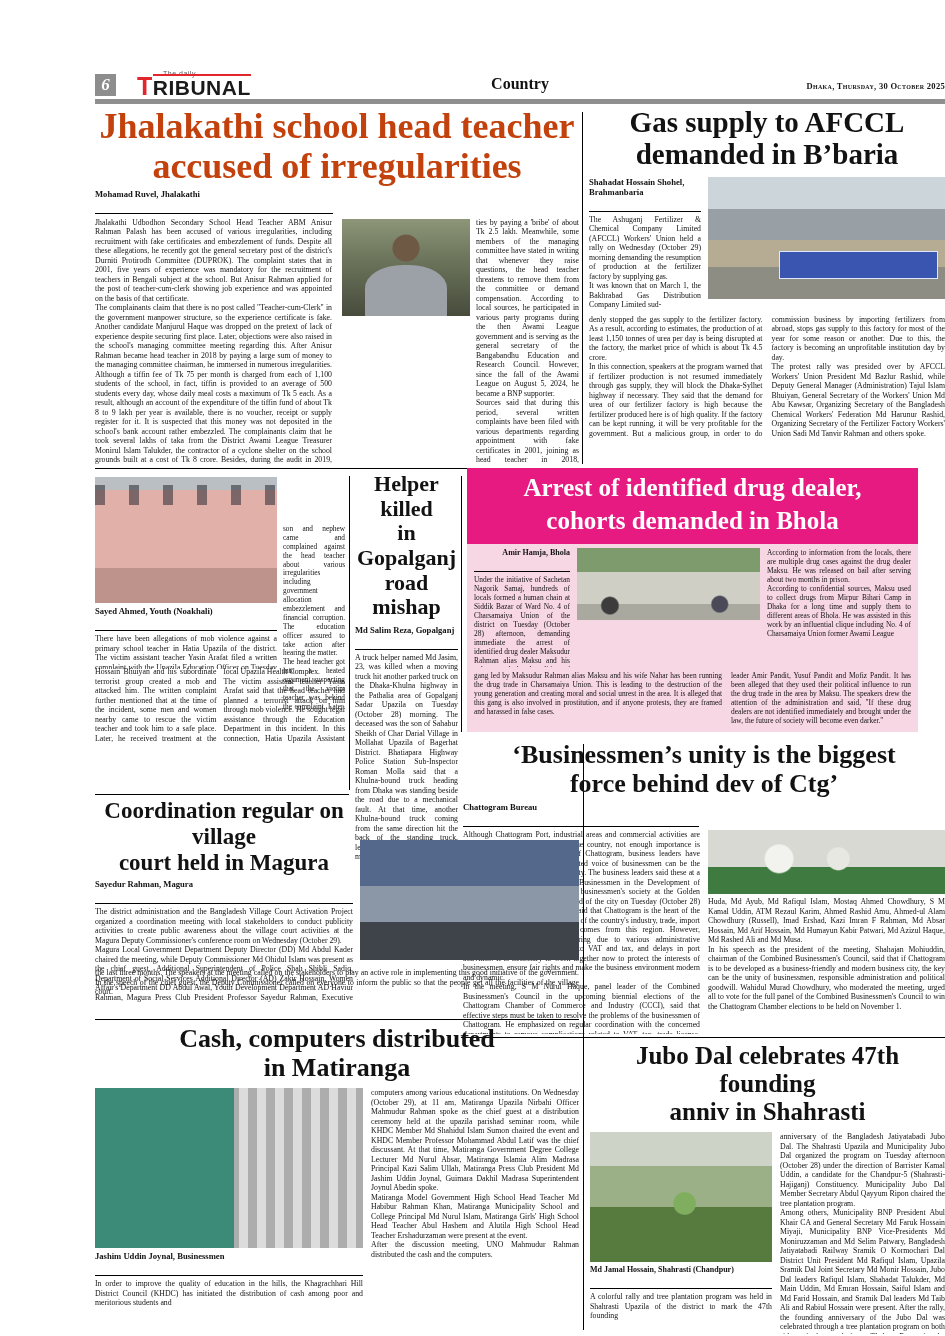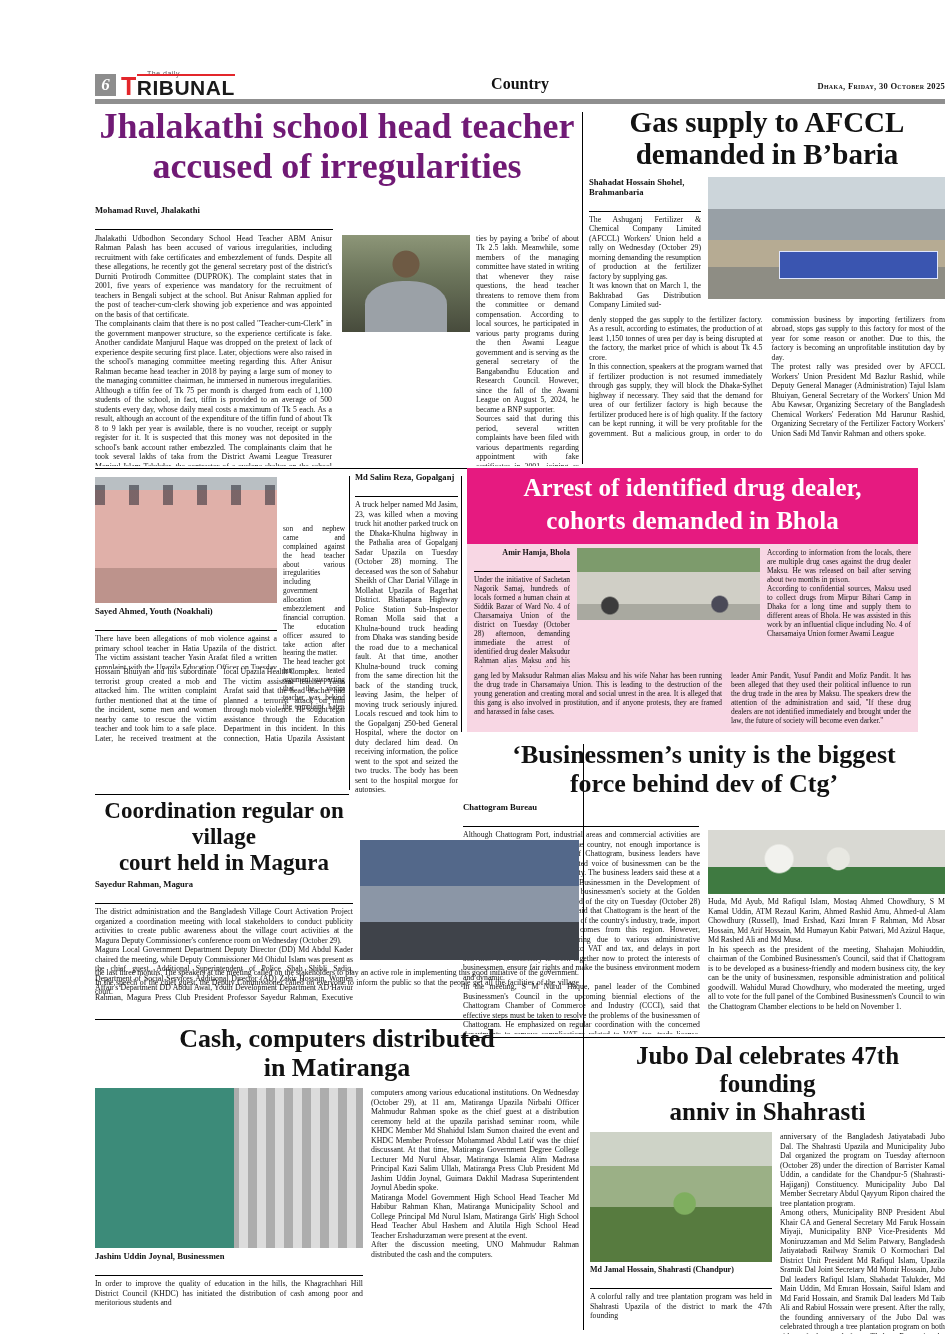--- a/index.html
+++ b/index.html
@@ -9,21 +9,21 @@
   .pre{white-space:pre-line;}
   .body-text{font-size:7.8px;line-height:1.22;text-align:justify;white-space:pre-line;overflow:hidden;}
   .byline{font-size:8.6px;font-weight:bold;padding-bottom:14px;border-bottom:1.4px solid #000;margin-bottom:3px;}
   .hl{font-weight:bold;text-align:center;line-height:1.12;}
   .hrule{position:absolute;background:#000;height:1px;}
   .vrule{position:absolute;background:#000;width:1px;}
   
   .header{position:absolute;left:95px;top:74px;width:850px;height:24px;}
   .pagenum{position:absolute;left:0;top:0;width:21px;height:22px;background:#8d8d8d;color:#fff;
            font-weight:bold;font-size:17px;text-align:center;line-height:22px;font-style:italic;}
-  .logo{position:absolute;left:26px;top:-4px;width:160px;}
+  .logo{position:absolute;left:42px;top:-4px;width:160px;}
   .logo-daily{font-size:7px;color:#555;letter-spacing:.5px;margin-left:26px;font-family:"Liberation Sans",sans-serif;}
   .logo-main{font-size:21px;font-weight:bold;letter-spacing:.5px;line-height:18px;font-family:"Liberation Sans",sans-serif;}
   .logo-t{color:#e3262b;font-size:25px;}
   .logo-rest{color:#1a1a1a;border-top:2px solid #e3262b;padding-top:0px;}
   .section-title{position:absolute;left:0;right:0;top:1px;text-align:center;font-weight:bold;font-size:16px;}
   .dateline{position:absolute;right:0;top:7px;font-weight:bold;font-size:8.5px;font-variant:small-caps;letter-spacing:.3px;}
   .graybar{position:absolute;left:95px;top:99px;width:850px;height:5px;background:#8f8f8f;}
   
   .ph{position:relative;background:#9a9a9a;width:100%;}
   .ph-portrait{background:radial-gradient(circle at 50% 30%,#6e5a44 0 14%,rgba(0,0,0,0) 15%),
@@ -39,22 +39,22 @@
              linear-gradient(180deg,#7d9b6c 0 34%,#d0cfc6 34% 78%,#a9a9a0 78%);}
   .ph-stage{background:radial-gradient(circle at 30% 45%,#f2f2ee 0 8%,rgba(0,0,0,0) 9%),
             radial-gradient(circle at 55% 45%,#e8e8e2 0 8%,rgba(0,0,0,0) 9%),
             linear-gradient(180deg,#d9d9d3 0 58%,#3f7a41 58%);}
   .ph-meeting{background:linear-gradient(180deg,#53688a 0 38%,#8b96a6 38% 68%,#3f434a 68%);}
   .ph-distribution{background:linear-gradient(90deg,#3c8b79 0 52%,rgba(0,0,0,0) 52%),
             repeating-linear-gradient(90deg,#dcdcdc 0 9px,#adadad 9px 18px);}
   .ph-plantation{background:radial-gradient(circle at 52% 55%,#7fae5f 0 9%,rgba(0,0,0,0) 10%),
             linear-gradient(180deg,#ced3c7 0 26%,#9bb086 26% 58%,#577b3f 58%);}
   
-  .art1-hl{font-size:36px;color:#701a75;}
-  .art1-byrow{margin-top:18px;width:238px;}
+  .art1-hl{font-size:36px;color:#c2410c;}
+  .art1-byrow{margin-top:2px;width:238px;}
   .art1-body{display:flex;gap:10px;margin-top:4px;height:250px;}
   .art1-col{width:237px;}
   .art1-photo{float:left;width:128px;height:97px;margin:1px 6px 3px 0;}
   .art2-hl{font-size:29px;}
   .art2-row{display:flex;gap:7px;margin-top:6px;}
   .art2-left{flex:0 0 112px;}
   .art2-photo{flex:1;height:122px;}
   .art2-cols{margin-top:4px;column-count:2;column-gap:9px;height:160px;}
   .art3-hl{font-size:24px;}
   .art3-row{display:flex;gap:6px;margin-top:5px;height:186px;}
@@ -100,21 +100,21 @@
 
 <div class="page">
 
   <div class="header">
     <div class="pagenum">6</div>
     <div class="logo">
       <div class="logo-daily">The daily</div>
       <div class="logo-main"><span class="logo-t">T</span><span class="logo-rest">RIBUNAL</span></div>
     </div>
     <div class="section-title">Country</div>
-    <div class="dateline">Dhaka, Friday, 30 October 2025</div>
+    <div class="dateline">Dhaka, Thursday, 30 October 2025</div>
   </div>
   <div class="graybar"></div>
 
   <div class="vrule" style="left:582px;top:112px;height:352px;"></div>
   <div class="hrule" style="left:95px;top:468px;width:484px;"></div>
   <div class="vrule" style="left:349px;top:476px;height:314px;"></div>
   <div class="vrule" style="left:461px;top:476px;height:256px;"></div>
   <div class="hrule" style="left:95px;top:794px;width:254px;"></div>
   <div class="hrule" style="left:95px;top:1019px;width:484px;"></div>
   <div class="hrule" style="left:461px;top:1037px;width:484px;"></div>
@@ -166,20 +166,23 @@
       <div class="art3-right">
         <div class="body-text" style="height:184px;">son and nephew came and complained against the head teacher about various irregularities including government allocation embezzlement and financial corruption. The education officer assured to take action after hearing the matter.
 The head teacher got into a heated argument, suspecting that the victim teacher was behind the complaint. Later, after the school hours, when the victim went out to go home, Head Teacher Anwar</div>
       </div>
     </div>
     <div class="art3-cont body-text">Hossain Bhuiyan and his subordinate terrorist group created a mob and attacked him. The written complaint further mentioned that at the time of the incident, some men and women nearby came to rescue the victim teacher and took him to a safe place. Later, he received treatment at the local Upazila Health Complex.
 The victim assistant teacher Yasin Arafat said that the head teacher had planned a terrorist attack on him through mob violence. He sought legal assistance through the Education Department in this incident. In this connection, Hatia Upazila Assistant Primary Education Officer Mahbubur Rahman said, "This is a dirty incident. The way a mob has been created by involving small students is not good for anyone. An investigation into the entire matter is underway and action will be taken against those responsible."</div>
   </div>
 
   <div class="abs" style="left:355px;top:472px;width:103px;height:388px;">
+    <div class="hl pre art4-hl">Helper killed
+in Gopalganj
+road mishap</div>
     <div class="byline">Md Salim Reza, Gopalganj</div>
     <div class="body-text" style="height:292px;">A truck helper named Md Jasim, 23, was killed when a moving truck hit another parked truck on the Dhaka-Khulna highway in the Pathalia area of Gopalganj Sadar Upazila on Tuesday (October 28) morning. The deceased was the son of Sahabur Sheikh of Char Darial Village in Mollahat Upazila of Bagerhat District. Bhatiapara Highway Police Station Sub-Inspector Roman Molla said that a Khulna-bound truck heading from Dhaka was standing beside the road due to a mechanical fault. At that time, another Khulna-bound truck coming from the same direction hit the back of the standing truck, leaving Jasim, the helper of moving truck seriously injured. Locals rescued and took him to the Gopalganj 250-bed General Hospital, where the doctor on duty declared him dead. On receiving information, the police went to the spot and seized the two trucks. The body has been sent to the hospital morgue for autopsies.</div>
   </div>
 
   <div class="abs" style="left:467px;top:468px;width:451px;height:264px;font-family:Liberation Serif, serif;">
     <div class="art5-bar pre">Arrest of identified drug dealer,
 cohorts demanded in Bhola</div>
     <div class="art5-pink">
       <div class="art5-row1">
         <div class="art5-c1">

